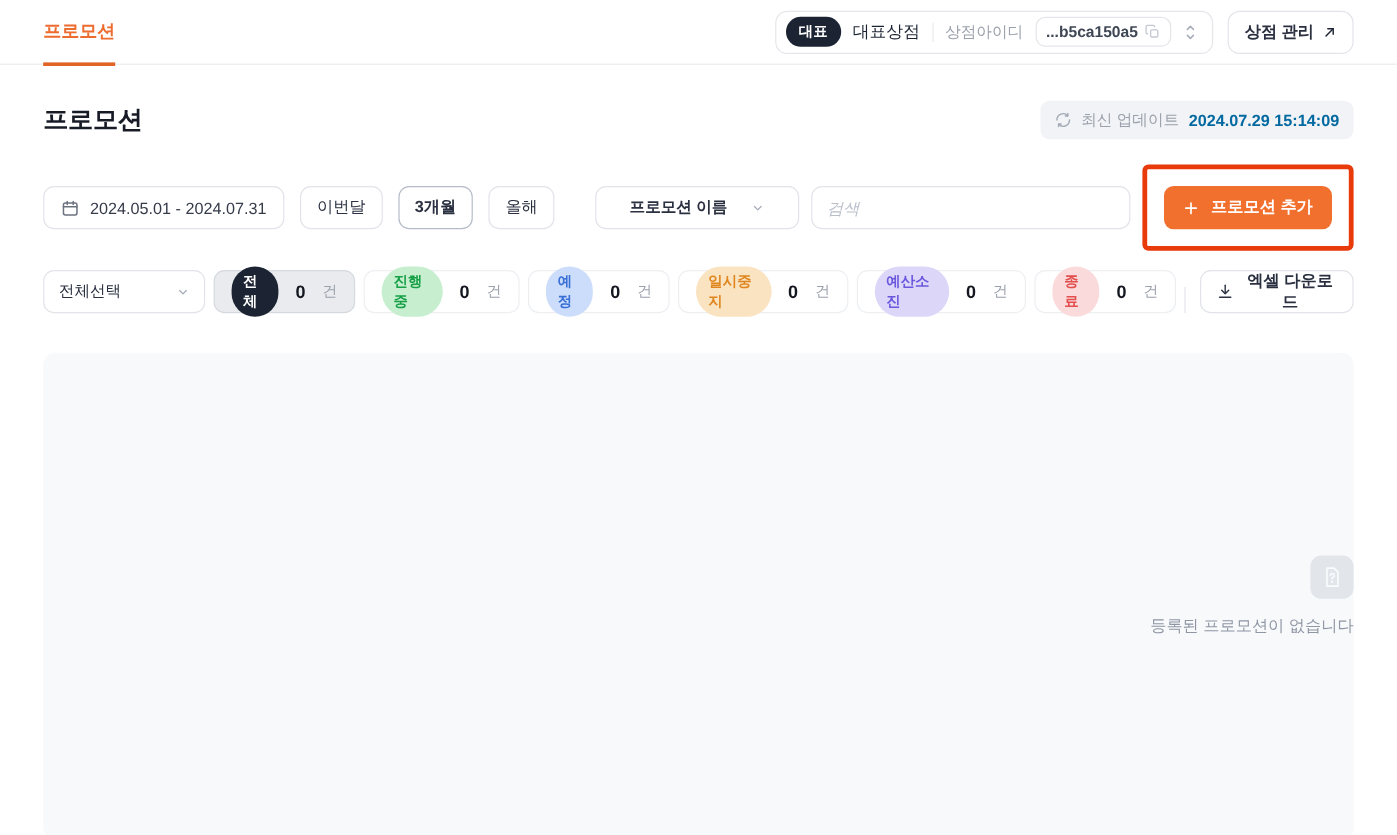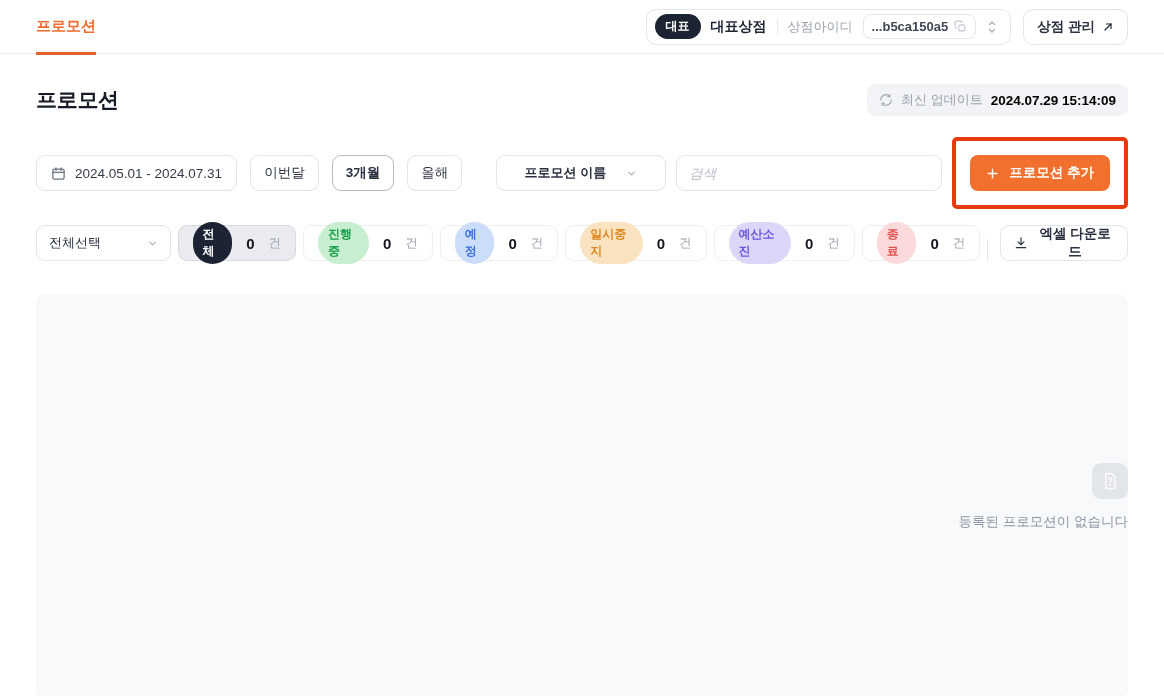--- a/index.html
+++ b/index.html
@@ -10,34 +10,34 @@
     font-family:"Liberation Sans", sans-serif;
     -webkit-font-smoothing:antialiased;
   }
   
   .topbar { height:54px; display:flex; align-items:center; padding:0 36px; border-bottom:1px solid #e9ebee; }
   .tab { position:relative; height:54px; display:flex; align-items:center; color:#ed6c2f; font-weight:700; font-size:15px; cursor:pointer; }
   .tab::after { content:""; position:absolute; left:0; right:0; bottom:-1px; height:3px; background:#df6426; }
   .topbar-right { margin-left:auto; display:flex; align-items:center; gap:12px; }
   .store-box { display:flex; align-items:center; gap:10px; height:36px; padding:0 12px 0 8px; border:1px solid #e4e6ea; border-radius:10px; background:#fff; }
   .badge-dark { background:#1c2433; color:#fff; border-radius:999px; padding:4px 11px; font-size:12px; font-weight:700; }
-  .store-name { font-size:14px; font-weight:700; color:#1c2433; }
+  .store-name { font-size:14px; font-weight:400; color:#1c2433; }
   .vdiv { width:1px; height:16px; background:#e7e9ec; }
   .store-id-label { color:#9ba1ac; font-size:13px; }
   .id-pill { display:flex; align-items:center; gap:6px; border:1px solid #e4e6ea; border-radius:8px; padding:4px 8px; font-size:13px; color:#3f4654; font-weight:600; background:#fff; cursor:pointer; }
   .sorter { display:flex; flex-direction:column; align-items:center; color:#a7adb8; cursor:pointer; line-height:0; }
   .btn { height:36px; border:1px solid #e2e4e9; background:#fff; border-radius:9px; display:flex; align-items:center; font-size:13.5px; color:#2a3040; cursor:pointer; }
   .manage-btn { padding:0 13px; gap:7px; font-weight:700; border-radius:10px; font-size:13.5px; }
   
   .content { padding:30px 36px 0; }
   .title-row { display:flex; align-items:center; }
   h1 { font-size:21px; margin:0; font-weight:800; letter-spacing:-0.3px; color:#171b26; }
   .update-pill { margin-left:auto; background:#f1f3f6; border-radius:8px; height:32px; display:flex; align-items:center; gap:8px; padding:0 12px; font-size:13px; }
   .update-label { color:#9ba1ac; }
-  .update-value { color:#000000; font-weight:600; font-size:13.5px; }
+  .update-value { color:#0369a1; font-weight:600; font-size:13.5px; }
   
   .row1 { display:flex; align-items:center; margin-top:21px; gap:13px; }
   .date-btn { padding:0 14px; gap:9px; font-weight:500; color:#353b49; }
   .pill-btn { padding:0 13px; font-weight:500; }
   .pill-btn.active { border-color:#b6bcc7; font-weight:700; }
   .row1-right { margin-left:auto; display:flex; align-items:center; gap:10px; }
   .select-btn { padding:0 28px; gap:20px; font-weight:600; font-size:13px; }
   .search-input { width:266px; height:36px; border:1px solid #e2e4e9; border-radius:9px; padding:16px 12px; font-size:13.5px; color:#2a3040; outline:none; font-family:"Liberation Sans", sans-serif;font-style:italic; }
   .search-input::placeholder { color:#b9bfc9; }
   .add-wrap { border:4px solid #e83a0a; border-radius:5px; padding:14px; background:#fff; }

